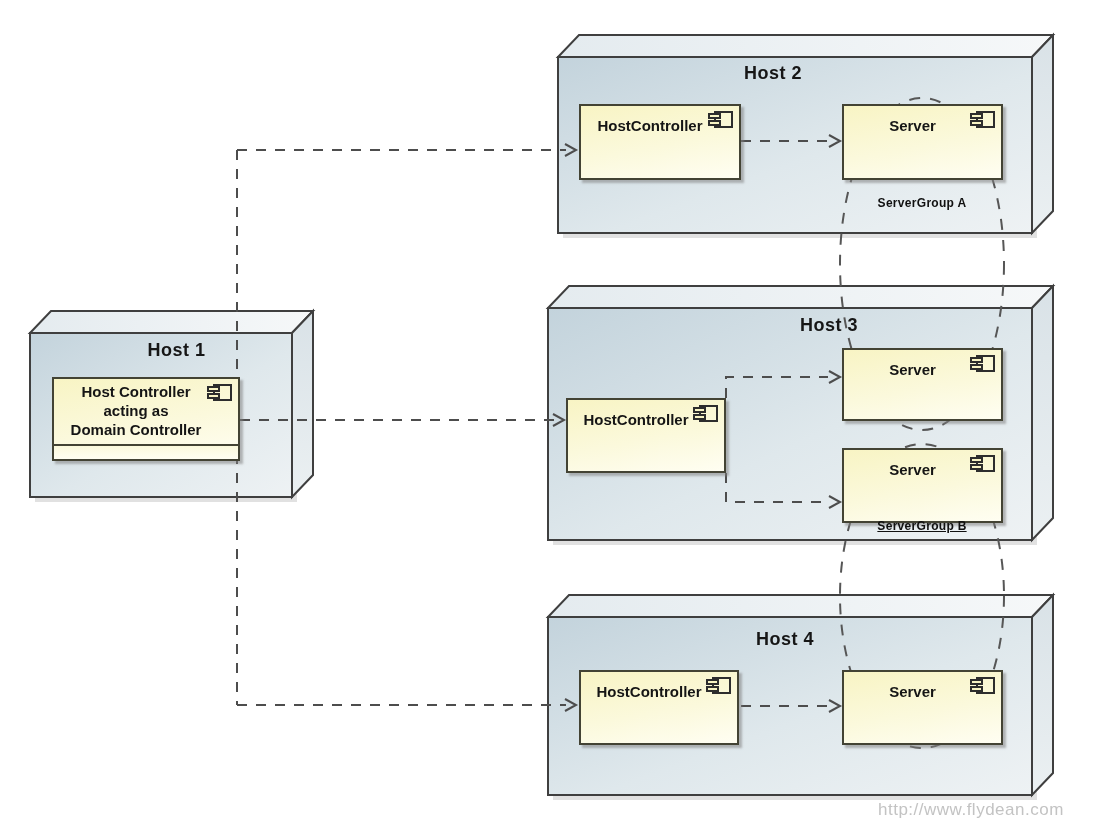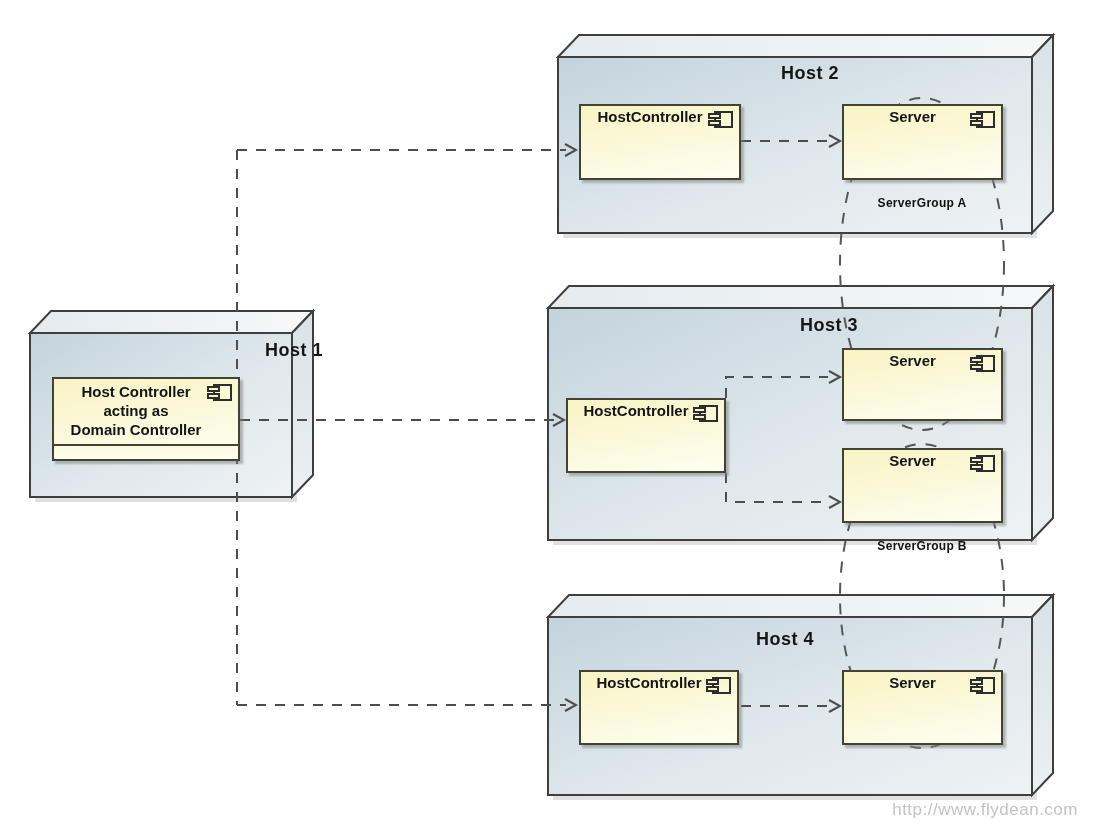--- a/index.html
+++ b/index.html
@@ -19,21 +19,21 @@
   }
   .comp{
     position:absolute;z-index:2;
     background:linear-gradient(170deg,#f8f4c4 0%,#fbf9dc 55%,#fffef2 100%);
     border:2px solid #434334;
     box-shadow:3px 3px 2px rgba(130,130,130,0.55);
     box-sizing:border-box;
   }
   .comp-label{
     display:block;
-    padding:1px 26px 0 6px;
+    padding:10px 26px 0 6px;
     text-align:center;
     font-weight:bold;font-size:15px;color:#151515;
     line-height:19px;
     white-space:pre-line;
   }
   .comp.multi .comp-label{padding:3px 24px 0 4px;}
   .comp-footer{
     position:absolute;left:0;right:0;bottom:0;height:13px;
     border-top:2px solid #434334;
     background:linear-gradient(180deg,#fbf9dc,#fffef2);
@@ -53,21 +53,20 @@
   .comp-icon::before{top:0px;}
   .comp-icon::after{bottom:0px;}
   .group-label{
     position:absolute;z-index:4;
     text-align:center;
     font-weight:bold;font-size:12px;color:#101010;
     letter-spacing:0.3px;
   }
   .watermark{
     position:absolute;z-index:4;
-    text-align:right;
     font-size:17px;color:#c3c3c3;
     letter-spacing:0.5px;
   }
 </style>
 </head>
 <body>
 
 <div id="canvas">
 
   <svg id="diagram-svg" width="1098" height="830" viewBox="0 0 1098 830">
@@ -135,22 +134,22 @@
       <path d="M565,144 L576,150 L565,156"></path>
       <path d="M553,414 L564,420 L553,426"></path>
       <path d="M565,699 L576,705 L565,711"></path>
       <path d="M829,135 L840,141 L829,147"></path>
       <path d="M829,371 L840,377 L829,383"></path>
       <path d="M829,496 L840,502 L829,508"></path>
       <path d="M829,700 L840,706 L829,712"></path>
     </g>
   </svg>
 
-  <div class="host-title" style="left:30px;top:340px;width:293px;text-align:right;">Host 1</div>
-  <div class="host-title" style="left:573px;top:63px;width:474px;">Host 2</div>
+  <div class="host-title" style="left:30px;top:340px;width:293px;">Host 1</div>
+  <div class="host-title" style="left:536px;top:63px;width:474px;">Host 2</div>
   <div class="host-title" style="left:548px;top:315px;width:474px;margin-left:44px;">Host 3</div>
   <div class="host-title" style="left:548px;top:623px;width:474px;margin-top:6px;">Host 4</div>
 
   <div class="comp multi" style="left:52px;top:377px;width:188px;height:84px;">
     <span class="comp-label">Host Controller
 acting as
 Domain Controller</span>
     <span class="comp-icon"></span>
     <div class="comp-footer"></div>
   </div>
@@ -180,17 +179,17 @@
   <div class="comp" style="left:579px;top:670px;width:160px;height:75px;">
     <span class="comp-label">HostController</span>
     <span class="comp-icon"></span>
   </div>
   <div class="comp" style="left:842px;top:670px;width:161px;height:75px;">
     <span class="comp-label">Server</span>
     <span class="comp-icon"></span>
   </div>
 
   <div class="group-label" style="left:812px;top:196px;width:220px;">ServerGroup A</div>
-  <div class="group-label" style="left:812px;top:539px;width:220px;">ServerGroup B</div>
+  <div class="group-label" style="left:812px;top:519px;width:220px;text-decoration:underline;">ServerGroup B</div>
 
   <div class="watermark" style="left:878px;top:800px;width:200px;">http://www.flydean.com</div>
 
 </div>
 
 </body></html>

